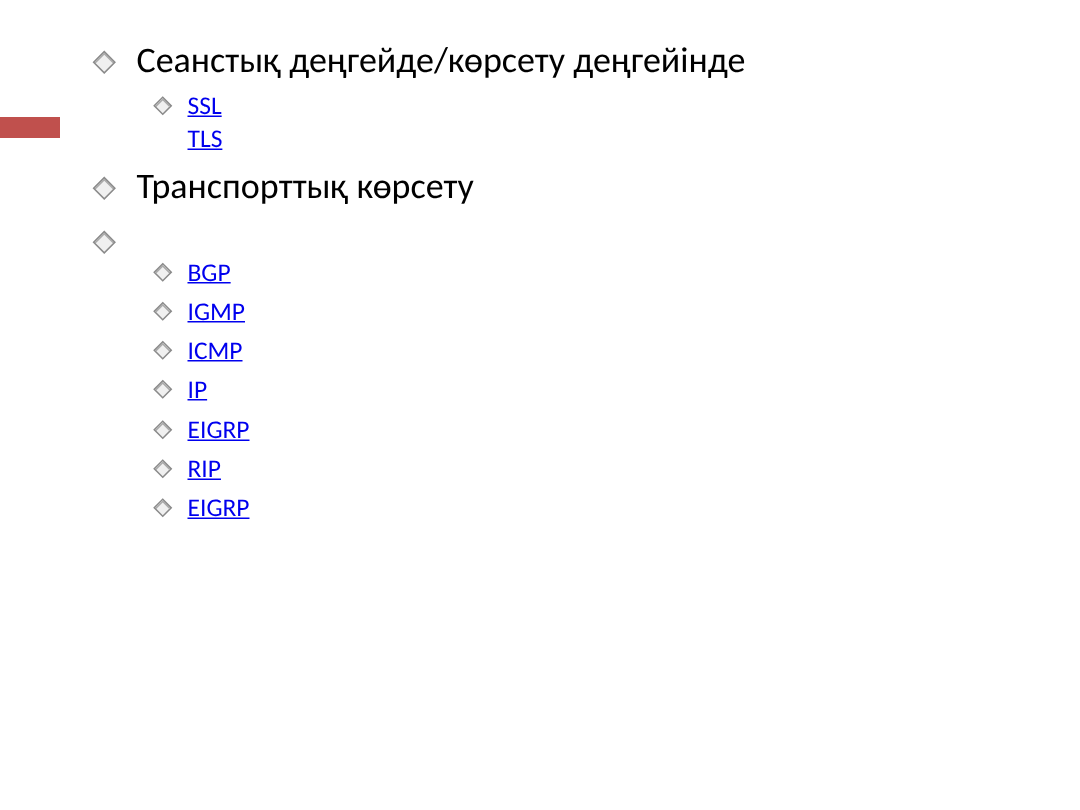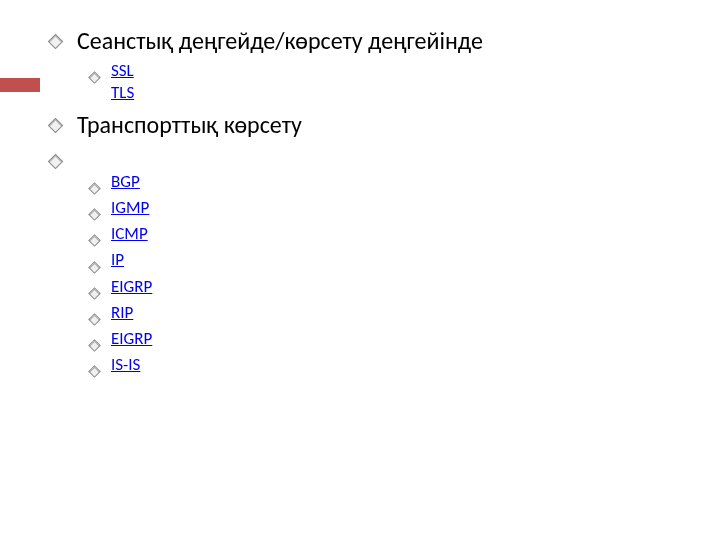--- a/index.html
+++ b/index.html
@@ -16,38 +16,38 @@
   .accent-bar {
     position: absolute;
     left: 0;
     top: 78px;
     width: 40px;
     height: 14px;
     background: #c0504d;
   }
   .content {
     position: absolute;
-    left: 50px;
+    left: 64px;
     top: 20px;
     right: 30px;
   }
   .level1 {
     display: flex;
     align-items: flex-start;
     margin-top: 4px;
   }
   .level1 .heading {
     font-size: 24px;
     line-height: 1.25;
     color: #000000;
   }
   .level2 {
     margin-left: 40px;
     display: flex;
-    align-items: flex-end;
+    align-items: flex-start;
     margin-top: 4px;
   }
   .level2 .linktext {
     font-size: 17px;
     line-height: 1.3;
     color: #0000ee;
     text-decoration: underline;
   }
   .diamond {
     width: 9px;
@@ -131,19 +131,15 @@
       <a class="linktext" href="#">EIGRP</a>
     </div>
     <div class="level2">
       <div class="diamond mid diamond-outer"></div>
       <a class="linktext" href="#">RIP</a>
     </div>
     <div class="level2">
       <div class="diamond mid diamond-outer"></div>
       <a class="linktext" href="#">EIGRP</a>
     </div>
-    <div class="level2">
-      <div class="diamond mid diamond-outer"></div>
-      <a class="linktext" href="#">IS-IS</a>
-    </div>
   </div>
 
 </div>
 
 </body></html>

